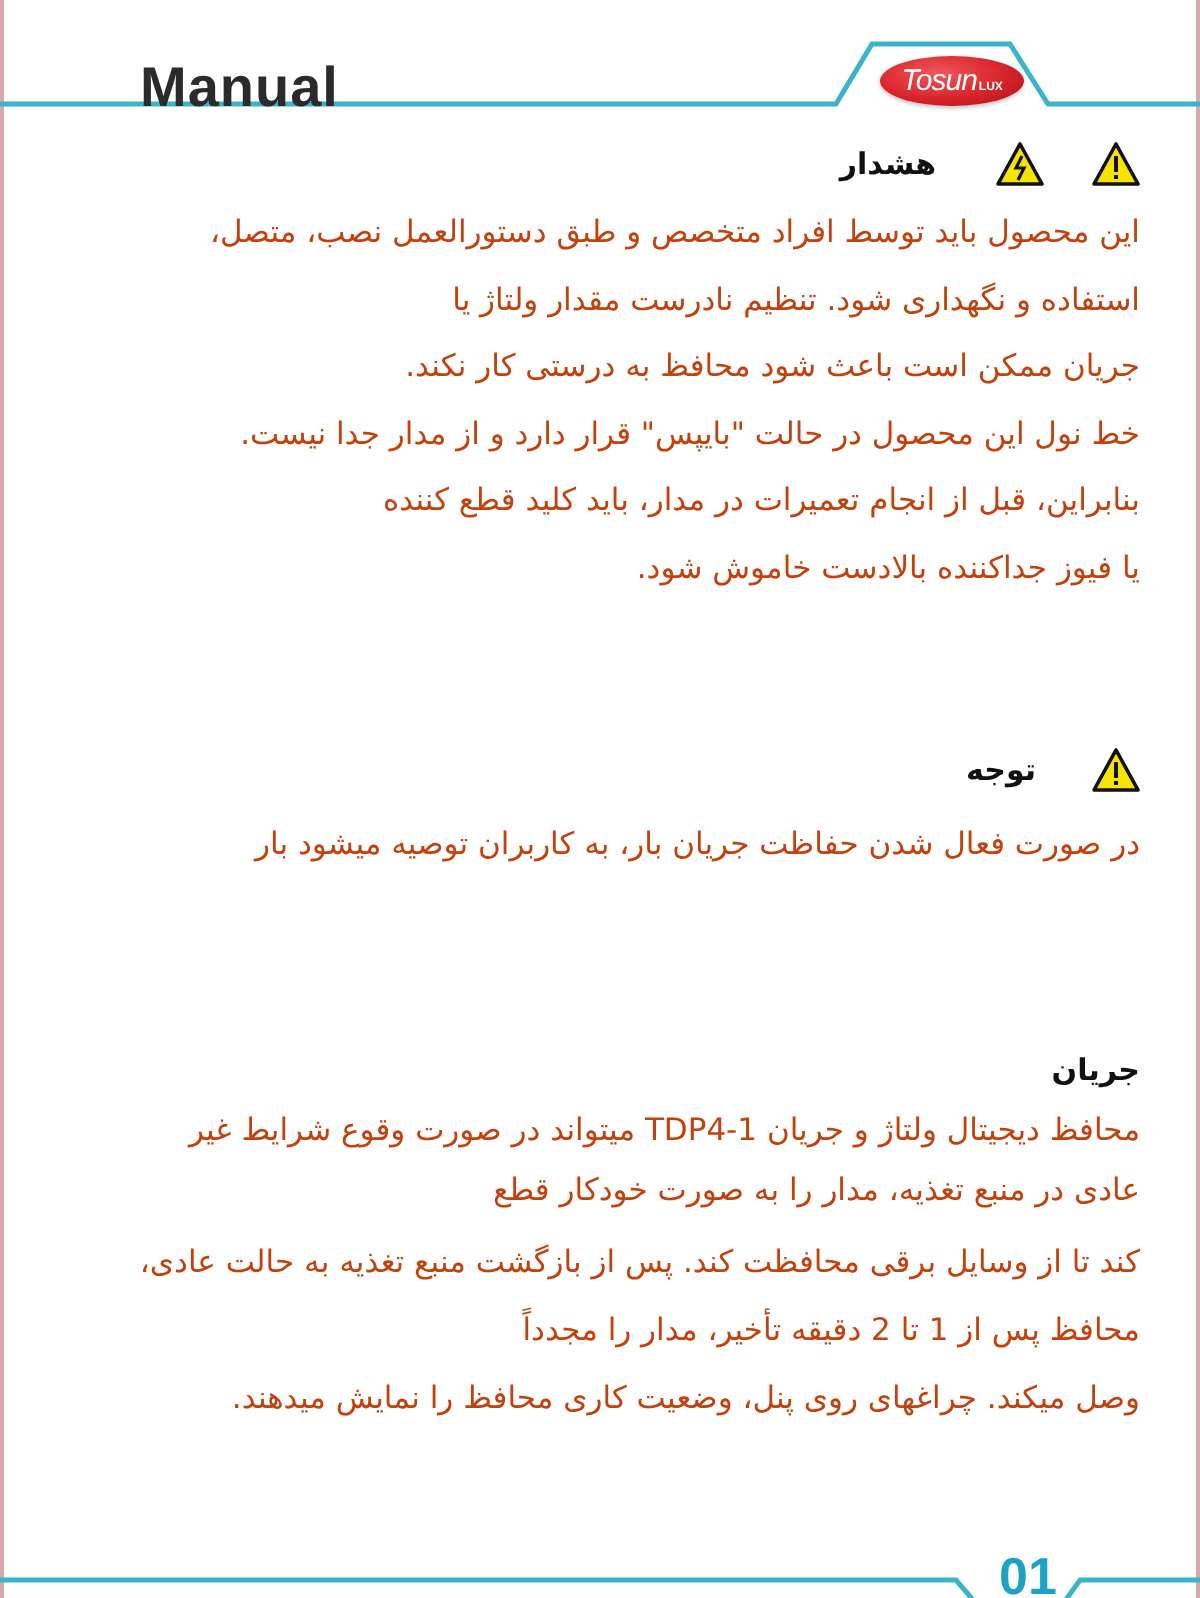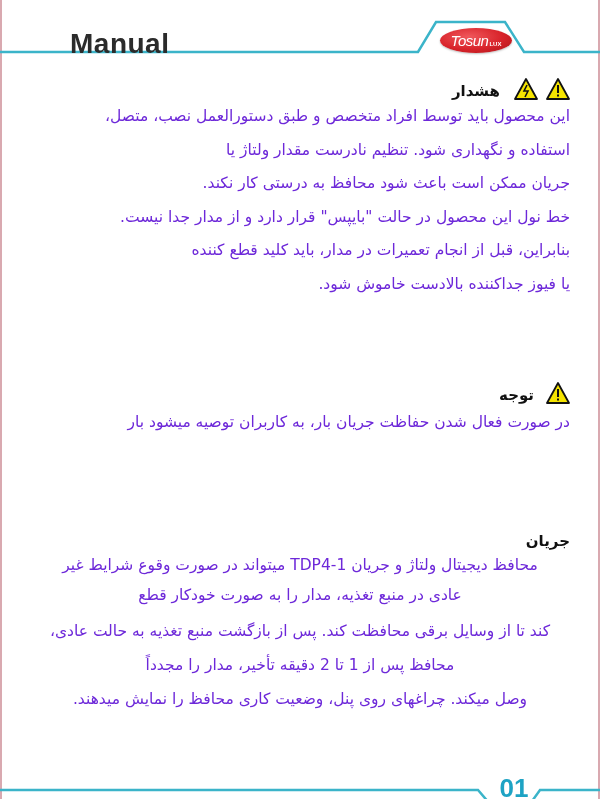--- a/index.html
+++ b/index.html
@@ -24,29 +24,29 @@
     .logo-text {
       font-family:"Liberation Sans", sans-serif; font-weight:normal; font-style:italic;
       color:#ffffff; font-size:15px; letter-spacing:-0.5px;
     }
     .logo-sub { font-family:"Liberation Sans", sans-serif; font-size:6px; color:#fff; font-weight:bold; margin-left:1px; margin-top:6px; }
     .content {
       position:absolute; left:30px; top:64px; width:540px; direction:rtl; text-align:right;
       font-family:"DejaVu Sans", sans-serif;
     }
     .heading {
-      display:flex; align-items:flex-end; gap:8px; font-weight:bold; font-size:15px; color:#111;
+      display:flex; align-items:center; gap:24px; font-weight:bold; font-size:15px; color:#111;
     }
-    .para { font-size:15.5px; line-height:33.5px; color:#6d28d9; }
+    .para { font-size:15.5px; line-height:33.5px; color:#c2410c; }
     .warn-block { position:absolute; top:0; right:0; width:540px; }
     .warn-head { height:36px; }
     .tri { display:inline-block; width:24px; height:22px; }
     .notice-block { position:absolute; top:302px; right:0; width:540px; }
     .usage-block { position:absolute; top:456px; right:0; width:540px; }
-    .usage-block .para { line-height:30px;text-align:center; }
+    .usage-block .para { line-height:30px; }
     .footer { position:absolute; left:0; top:764px; width:600px; height:59px; }
     .page-num {
       position:absolute; left:489px; top:9px; width:50px; text-align:center;
       font-family:"Liberation Sans", sans-serif; font-weight:bold; font-size:26px; color:#1ea3c4;
     }
   </style>
 </head>
 <body>
 
 <div class="edge-left"></div>

